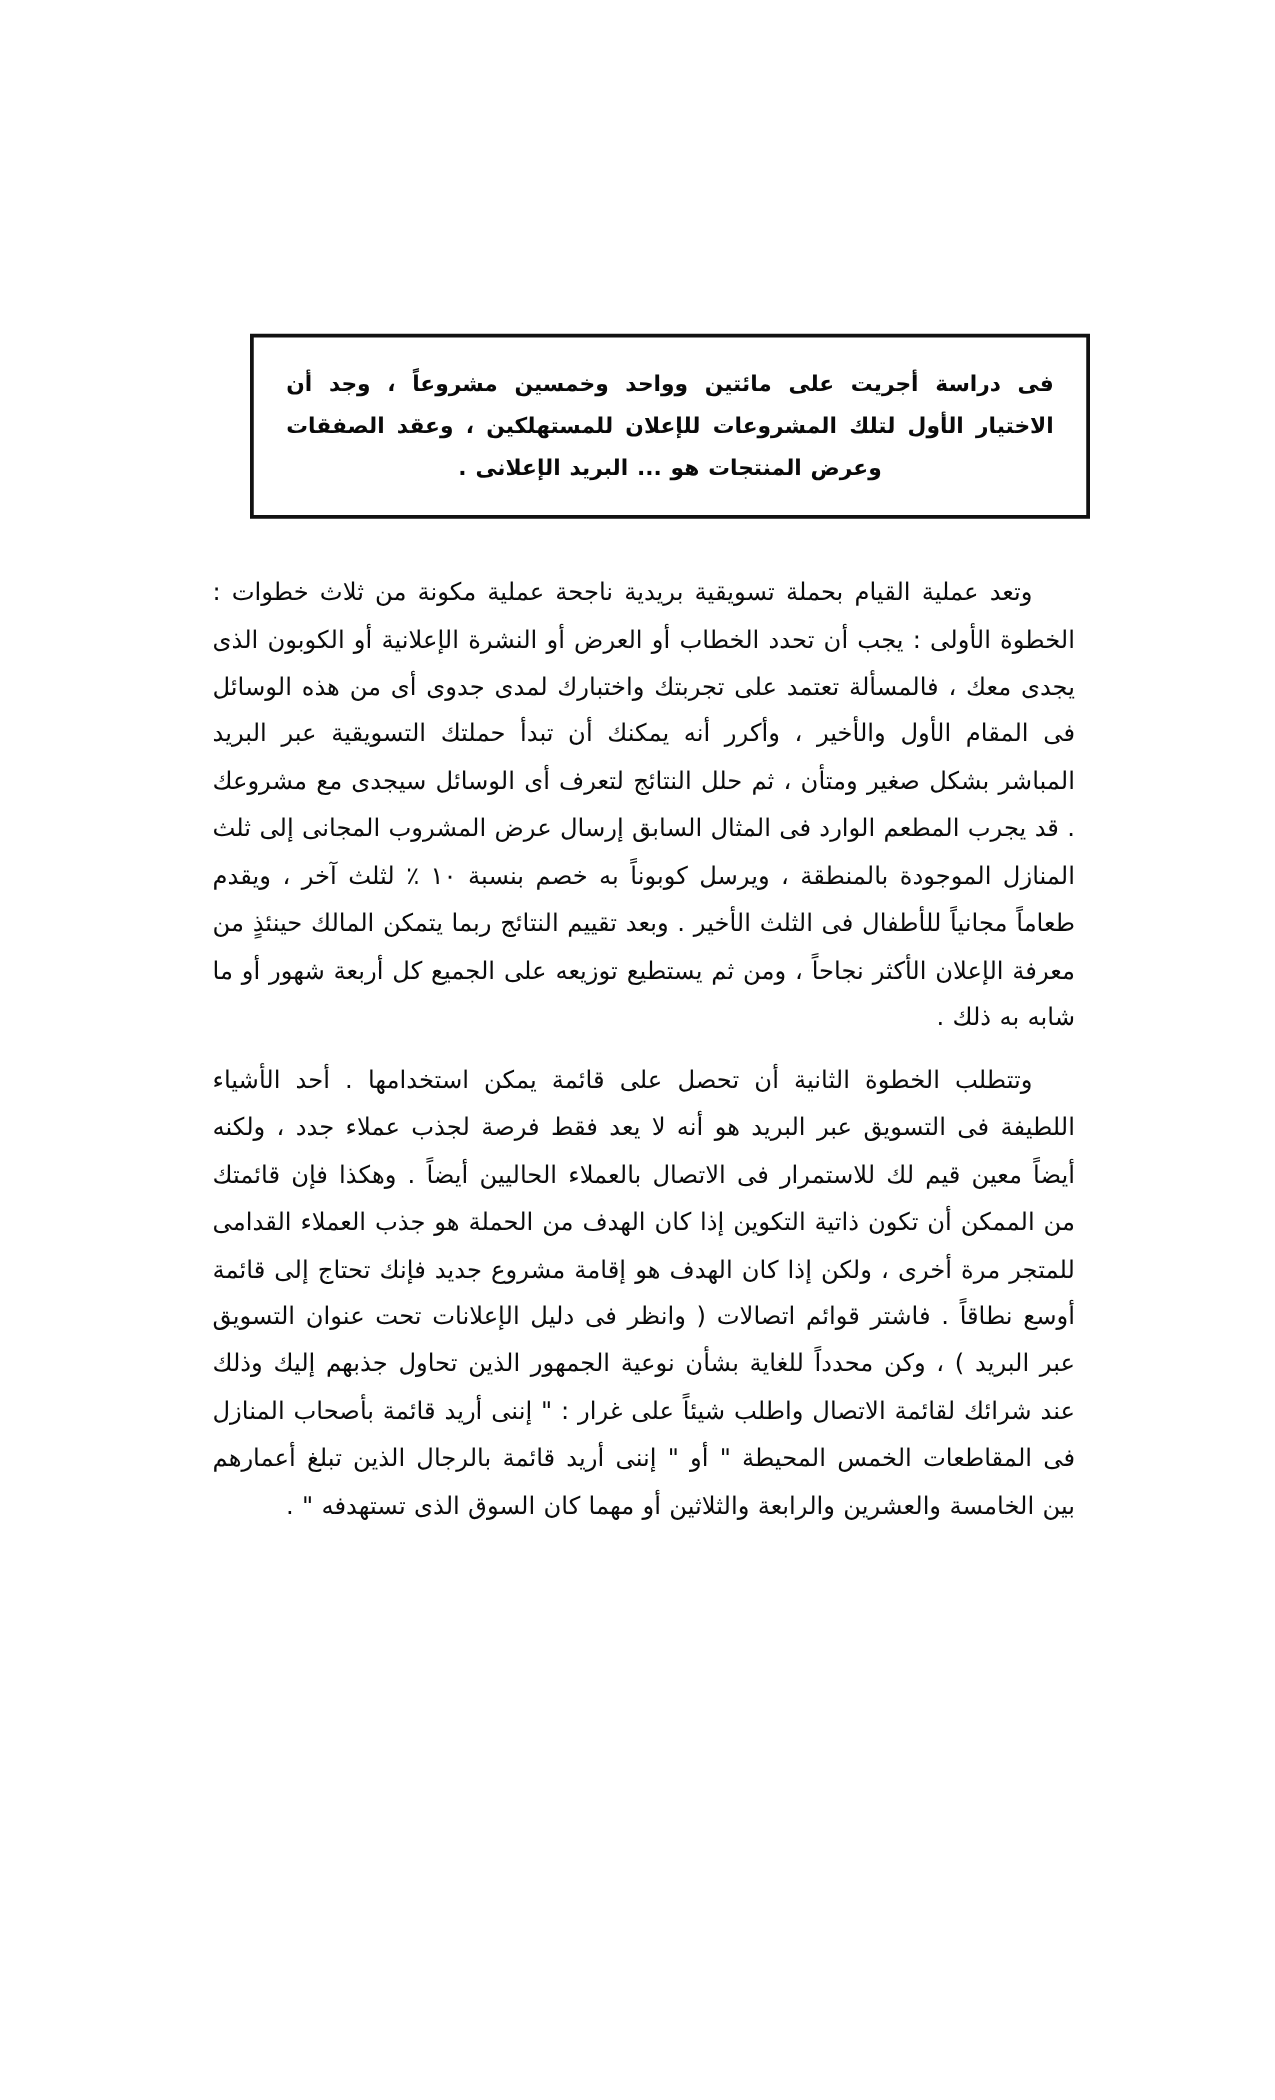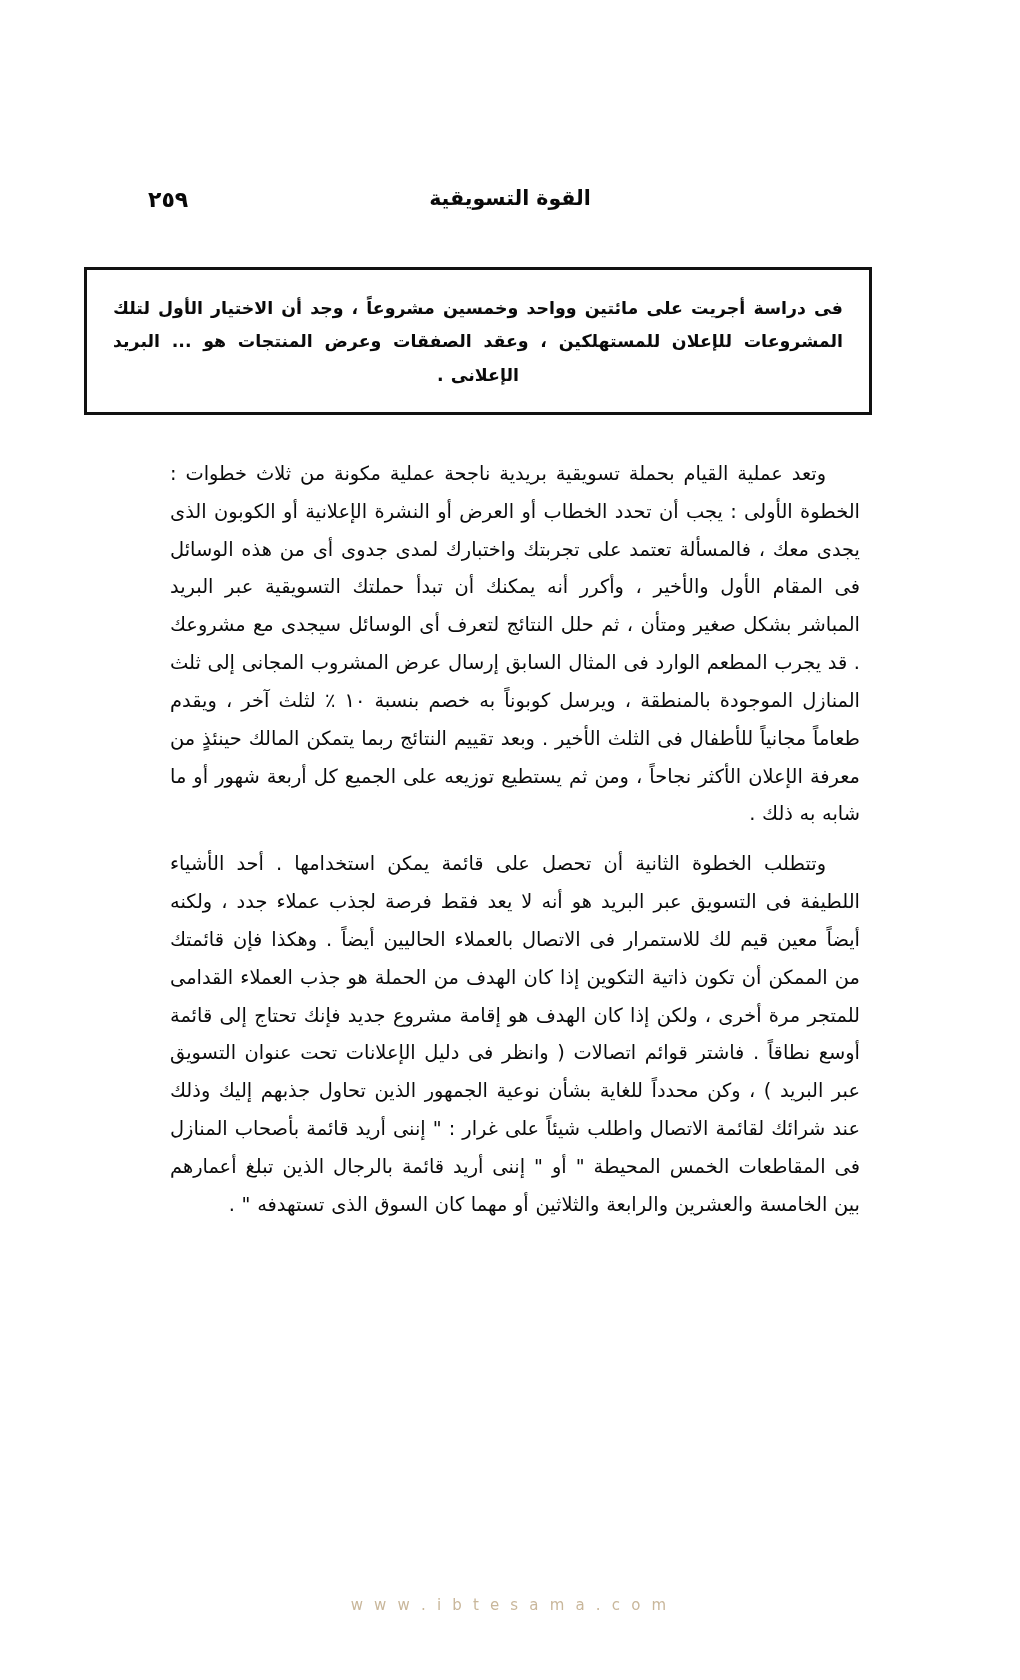--- a/index.html
+++ b/index.html
@@ -51,21 +51,21 @@
     letter-spacing: 1px;
     direction: ltr;
     unicode-bidi: bidi-override;
   }
 
   
   .quote-box {
     position: absolute;
     top: 267px;
     right: 148px;
-    width: 788px;
+    width: 672px;
     box-sizing: border-box;
     border: 3px solid #111111;
     padding: 22px 26px 20px 26px;
     direction: rtl;
   }
   .quote-box p {
     margin: 0;
     font-family: "DejaVu Sans", sans-serif;
     font-size: 17.4px;
     font-weight: 700;
@@ -114,29 +114,24 @@
     letter-spacing: 3.2px;
     color: #c9b79b;
     white-space: pre;
   }
 </style>
 </head>
 <body>
 
 <div class="page">
 
-  <div class="running-head">
-    <div class="head-folio">٢٥٩</div>
-    <div class="head-title">القوة التسويقية</div>
-  </div>
 
   <div class="quote-box">
     <p>فى دراسة أجريت على مائتين وواحد وخمسين مشروعاً ، وجد أن الاختيار الأول لتلك المشروعات للإعلان للمستهلكين ، وعقد الصفقات وعرض المنتجات هو ... البريد الإعلانى .</p>
   </div>
 
   <div class="body-col">
     <p>وتعد عملية القيام بحملة تسويقية بريدية ناجحة عملية مكونة من ثلاث خطوات : الخطوة الأولى : يجب أن تحدد الخطاب أو العرض أو النشرة الإعلانية أو الكوبون الذى يجدى معك ، فالمسألة تعتمد على تجربتك واختبارك لمدى جدوى أى من هذه الوسائل فى المقام الأول والأخير ، وأكرر أنه يمكنك أن تبدأ حملتك التسويقية عبر البريد المباشر بشكل صغير ومتأن ، ثم حلل النتائج لتعرف أى الوسائل سيجدى مع مشروعك . قد يجرب المطعم الوارد فى المثال السابق إرسال عرض المشروب المجانى إلى ثلث المنازل الموجودة بالمنطقة ، ويرسل كوبوناً به خصم بنسبة ١٠ ٪ لثلث آخر ، ويقدم طعاماً مجانياً للأطفال فى الثلث الأخير . وبعد تقييم النتائج ربما يتمكن المالك حينئذٍ من معرفة الإعلان الأكثر نجاحاً ، ومن ثم يستطيع توزيعه على الجميع كل أربعة شهور أو ما شابه به ذلك .</p>
     <p>وتتطلب الخطوة الثانية أن تحصل على قائمة يمكن استخدامها . أحد الأشياء اللطيفة فى التسويق عبر البريد هو أنه لا يعد فقط فرصة لجذب عملاء جدد ، ولكنه أيضاً معين قيم لك للاستمرار فى الاتصال بالعملاء الحاليين أيضاً . وهكذا فإن قائمتك من الممكن أن تكون ذاتية التكوين إذا كان الهدف من الحملة هو جذب العملاء القدامى للمتجر مرة أخرى ، ولكن إذا كان الهدف هو إقامة مشروع جديد فإنك تحتاج إلى قائمة أوسع نطاقاً . فاشتر قوائم اتصالات ( وانظر فى دليل الإعلانات تحت عنوان التسويق عبر البريد ) ، وكن محدداً للغاية بشأن نوعية الجمهور الذين تحاول جذبهم إليك وذلك عند شرائك لقائمة الاتصال واطلب شيئاً على غرار : " إننى أريد قائمة بأصحاب المنازل فى المقاطعات الخمس المحيطة " أو " إننى أريد قائمة بالرجال الذين تبلغ أعمارهم بين الخامسة والعشرين والرابعة والثلاثين أو مهما كان السوق الذى تستهدفه " .</p>
   </div>
 
-  <div class="watermark">w w w . i b t e s a m a . c o m</div>
 
 </div>
 
 </body></html>

